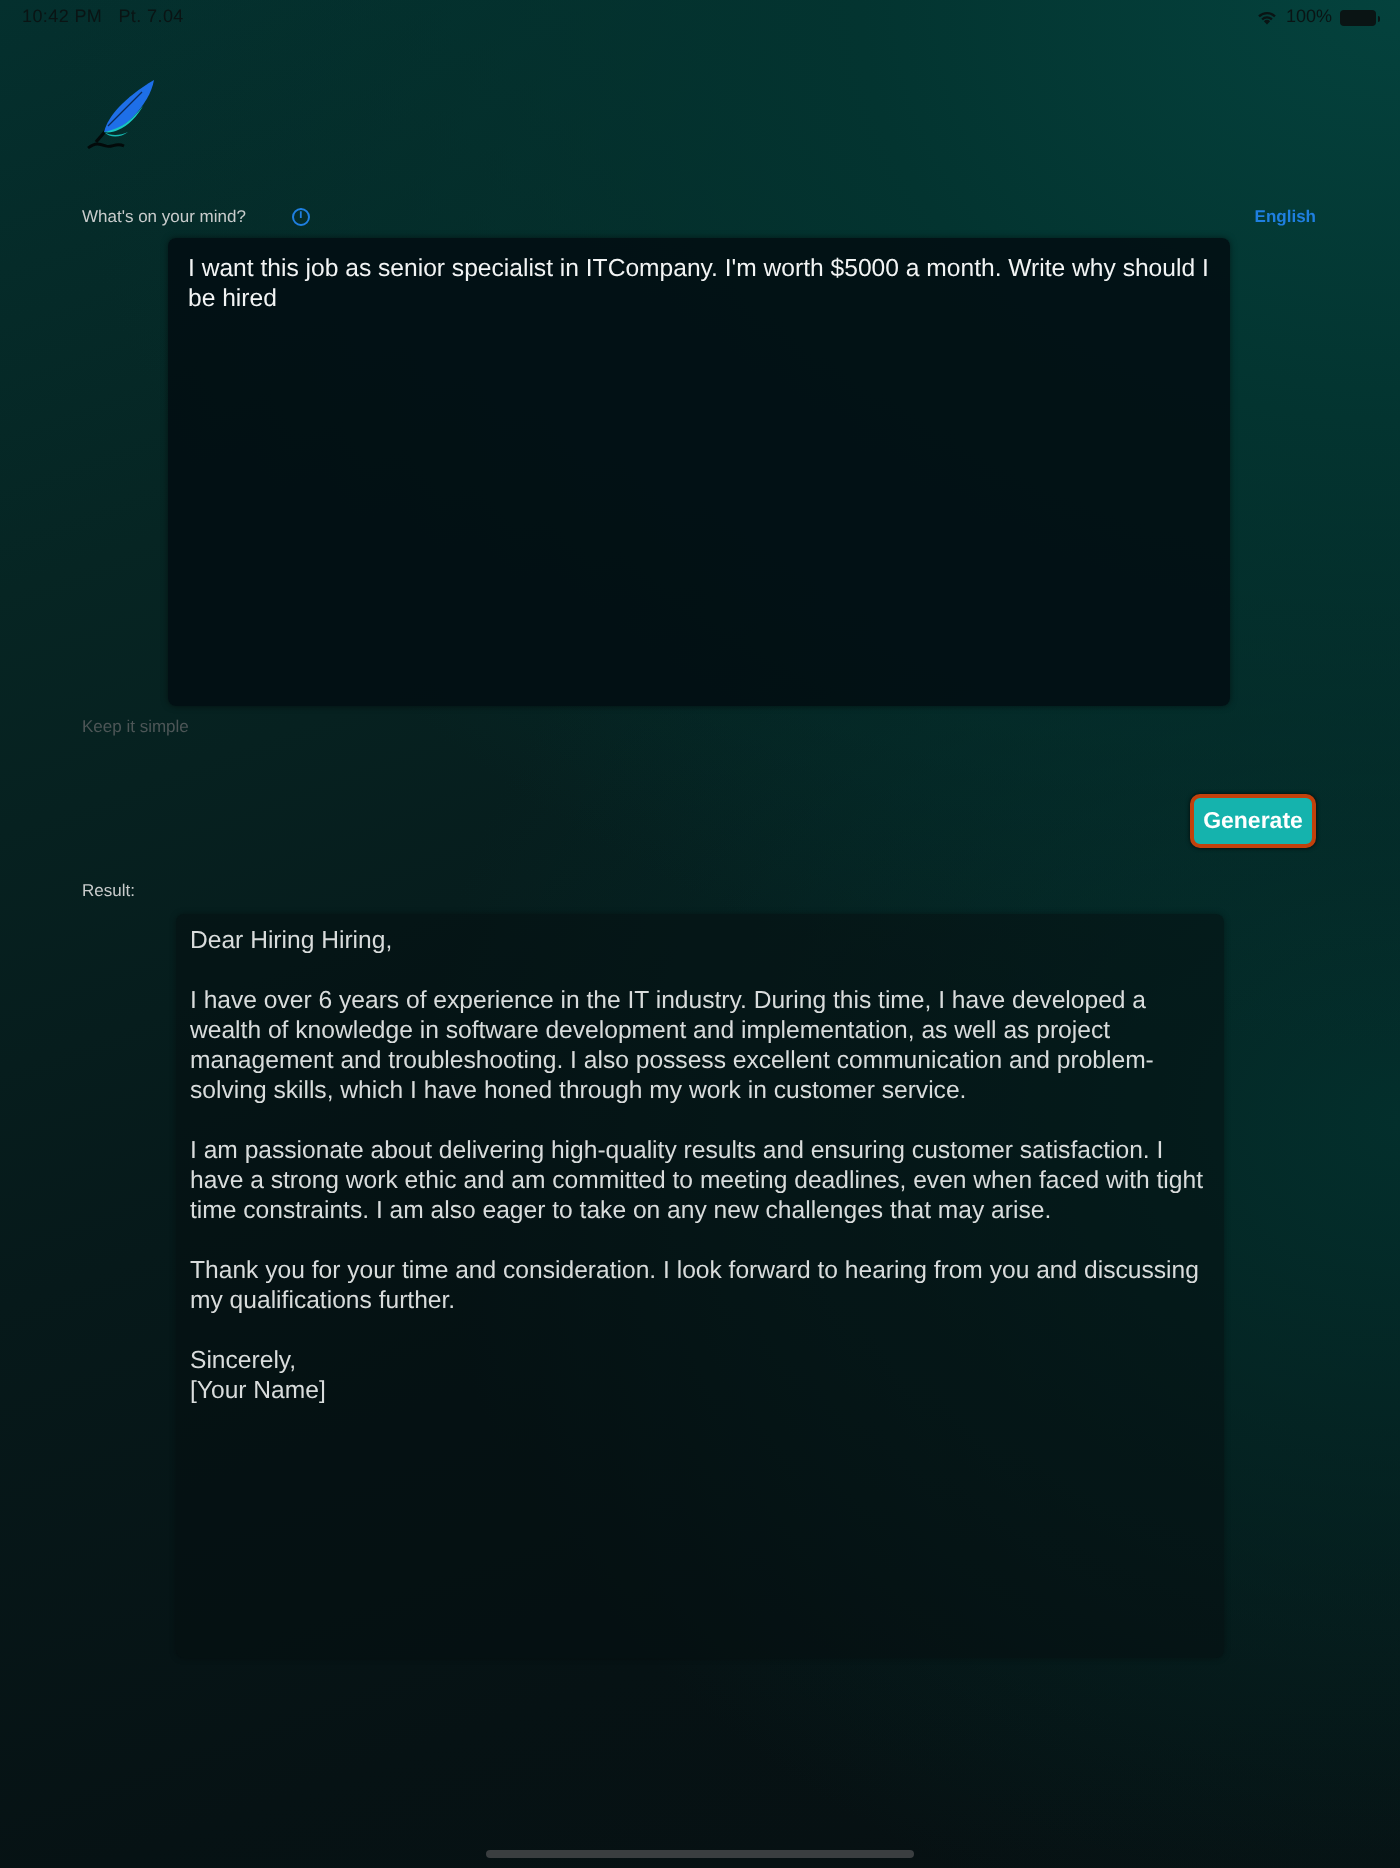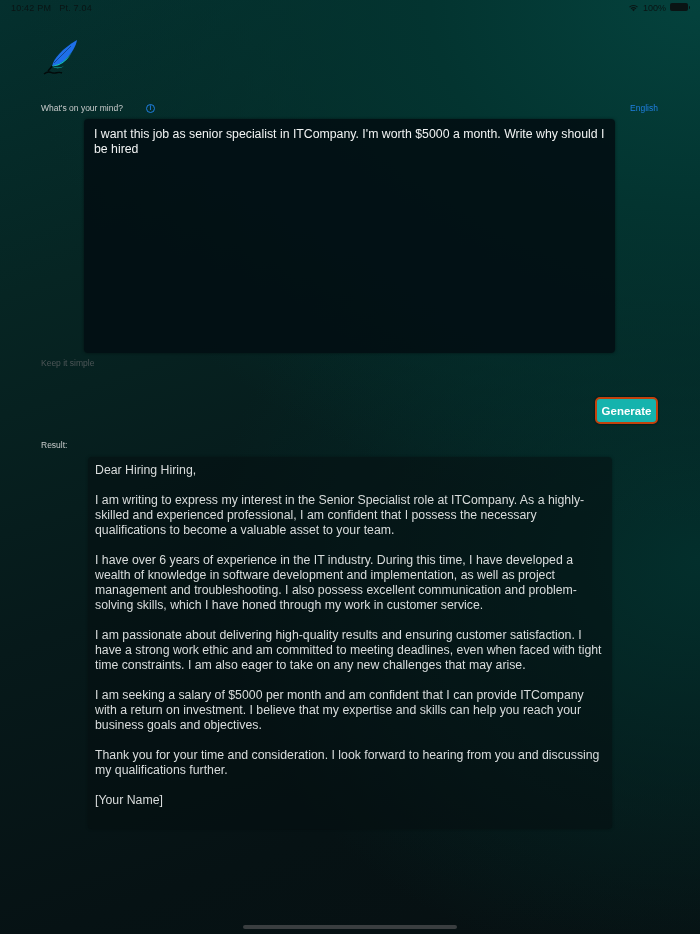--- a/index.html
+++ b/index.html
@@ -29,21 +29,21 @@
       position: absolute;
       left: 11px; top: 3px;
       font-size: 9px;
       color: #0a1414;
       letter-spacing: 0.2px;
     }
     .status-right {
       position: absolute;
       right: 12px; top: 3px;
       display: flex;
-      align-items: flex-start;
+      align-items: flex-end;
       gap: 4px;
       font-size: 9px;
       color: #0a1414;
     }
     .wifi-icon { width: 11px; height: 9px; display: inline-block; }
     .battery-icon {
       width: 18px; height: 8px;
       border-radius: 2px;
       background: #0a1414;
       position: relative;
@@ -90,20 +90,21 @@
       line-height: 1;
       margin-left: 3px;
       cursor: pointer;
     }
     .language-select {
       position: absolute;
       right: 42px; top: 103px;
       font-size: 8.5px;
       color: #1f7fe0;
       cursor: pointer;
+      font-weight: bold;
     }
 
     
     .prompt-input {
       position: absolute;
       left: 84px; top: 119px;
       width: 531px; height: 234px;
       background: rgba(2, 14, 18, 0.88);
       border-radius: 4px;
       box-shadow: 0 0 3px rgba(0,0,0,0.5);
@@ -210,23 +211,22 @@
 <div class="prompt-input">I want this job as senior specialist in ITCompany. I'm worth $5000 a month. Write why should I be hired</div>
 
 <div class="hint-text">Keep it simple</div>
 
 <div class="generate-button">Generate</div>
 
 <div class="result-label">Result:</div>
 
 <div class="result-box">
   <p>Dear Hiring Hiring,</p>
-  <p>I am writing to express my interest in the Senior Specialist role at ITCompany. As a highly-skilled and experienced professional, I am confident that I possess the necessary qualifications to become a valuable asset to your team.</p>
   <p>I have over 6 years of experience in the IT industry. During this time, I have developed a wealth of knowledge in software development and implementation, as well as project management and troubleshooting. I also possess excellent communication and problem-solving skills, which I have honed through my work in customer service.</p>
   <p>I am passionate about delivering high-quality results and ensuring customer satisfaction. I have a strong work ethic and am committed to meeting deadlines, even when faced with tight time constraints. I am also eager to take on any new challenges that may arise.</p>
-  <p>I am seeking a salary of $5000 per month and am confident that I can provide ITCompany with a return on investment. I believe that my expertise and skills can help you reach your business goals and objectives.</p>
   <p>Thank you for your time and consideration. I look forward to hearing from you and discussing my qualifications further.</p>
   <p>
+    <span class="line">Sincerely,</span>
     <span class="line">[Your Name]</span>
   </p>
 </div>
 
 <div class="home-indicator"></div>
 
 </body></html>

